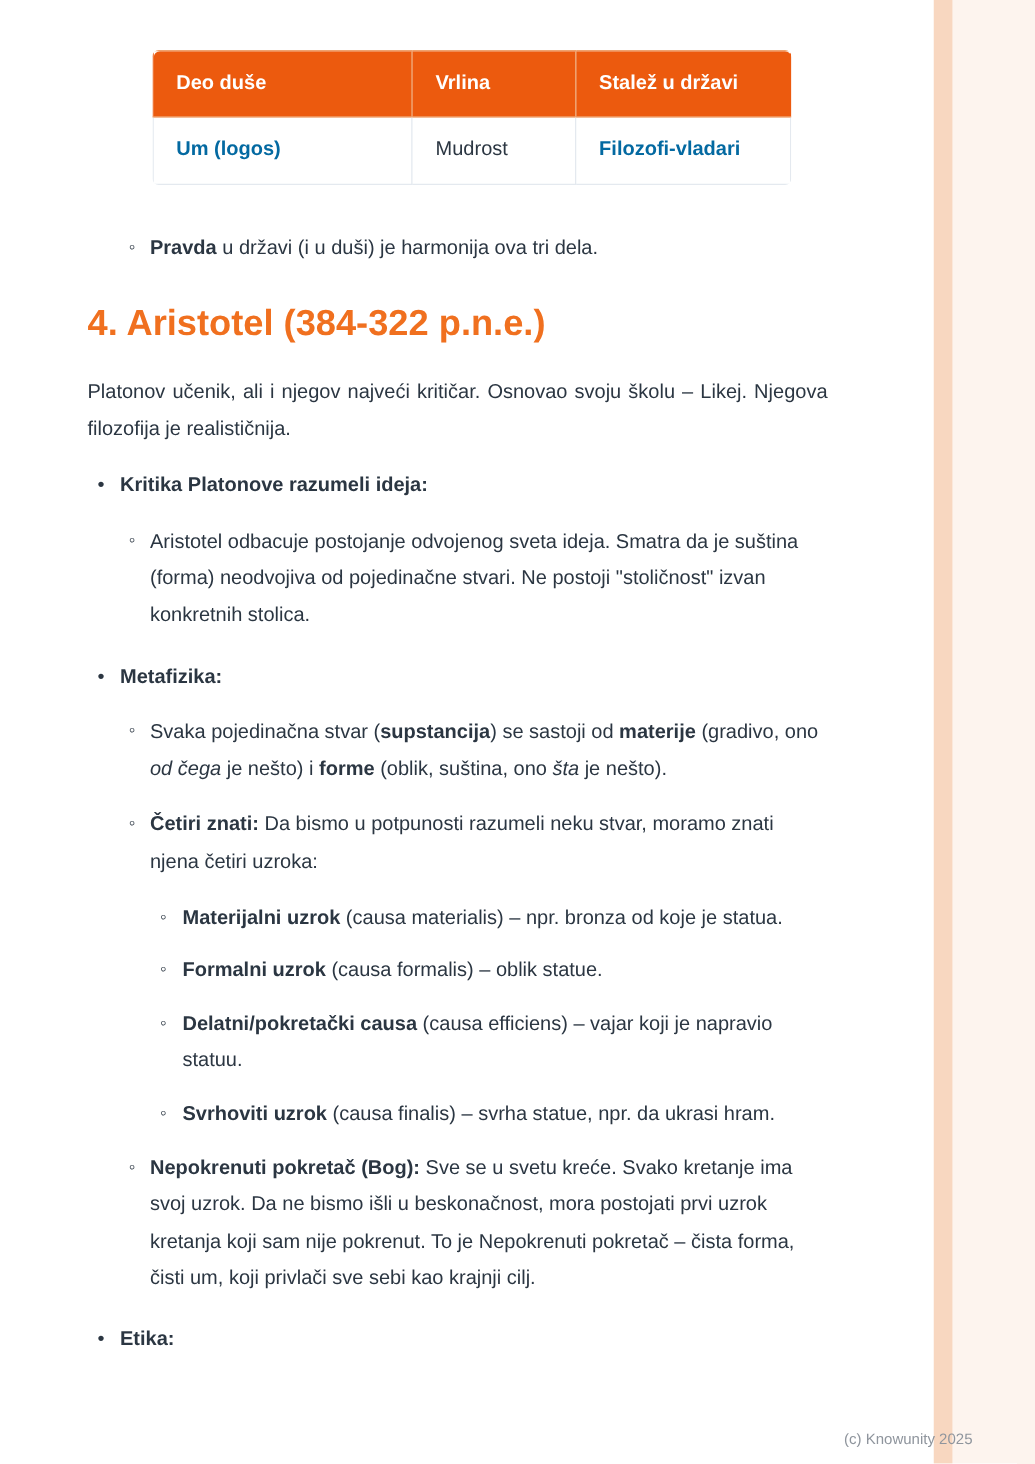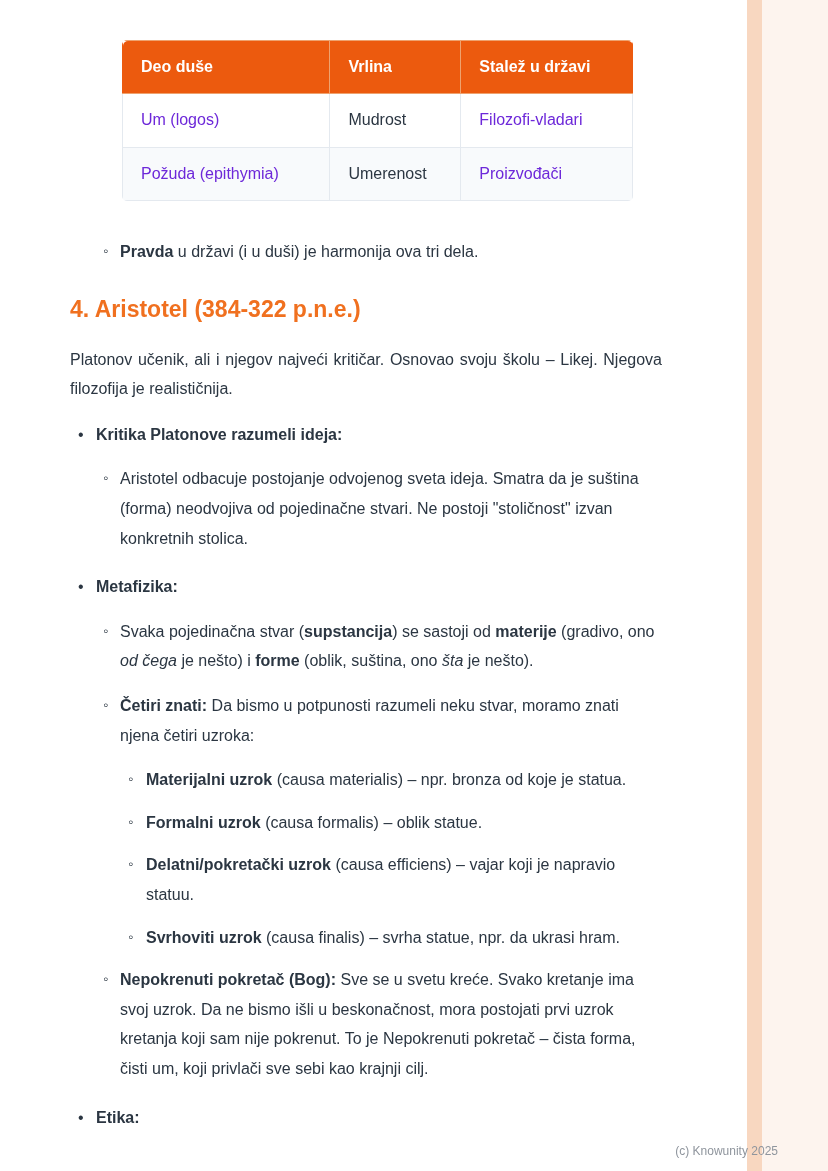--- a/index.html
+++ b/index.html
@@ -51,39 +51,39 @@
   table.soul thead th {
     background: #EC5A0E;
     color: #ffffff;
     font-weight: 700;
     border-color: #EEA26F;
   }
   table.soul thead th:first-child { border-left-color: #EC5A0E; border-top-left-radius: 5px; }
   table.soul thead th:last-child { border-right-color: #EC5A0E; border-top-right-radius: 5px; }
   table.soul tbody tr:nth-child(even) { background: #F8FAFC; }
   table.soul tbody tr:nth-child(odd)  { background: #ffffff; }
-  table.soul td.strong { font-weight: 400; color: #6d28d9; }
+  table.soul td.strong { font-weight: 700; color: #0369a1; }
   
   .li { display: flex; align-items: flex-start; margin-bottom: 15px; }
   .mk { flex: 0 0 auto; color: #2B3642; }
   .l1 > .li { padding-left: 8px; }
   .l1 > .li > .mk { width: 18px; }
   .l2 { padding-left: 33px; }
   .l2 > .li > .mk { width: 17px; font-size: 15px; }
   .l3 { padding-left: 25px; }
   .l3 > .li > .mk { width: 18px; font-size: 15px; }
   .l3 > .li { margin-bottom: 13px; }
   .txt { flex: 1 1 auto; }
   .b, .bold { font-weight: 700; }
   .i { font-style: italic; }
   .mb-lg { margin-bottom: 19px; }
   
   h2.heading {
     color: #F0701F;
-    font-size: 23px;
+    font-size: 29px;
     font-weight: 700;
     line-height: 1.3;
     margin: 28px 0 20px 0;
   }
   p.intro {
     text-align: justify;
     margin-bottom: 16px;
   }
   
   .footer {
@@ -118,25 +118,20 @@
             <th>Vrlina</th>
             <th>Stalež u državi</th>
           </tr>
         </thead>
         <tbody>
           <tr>
             <td class="strong">Um (logos)</td>
             <td>Mudrost</td>
             <td class="strong">Filozofi-vladari</td>
           </tr>
-          <tr>
-            <td class="strong">Požuda (epithymia)</td>
-            <td>Umerenost</td>
-            <td class="strong">Proizvođači</td>
-          </tr>
         </tbody>
       </table>
     </div>
 
     <div class="l2">
       <div class="li">
         <span class="mk">◦</span>
         <span class="txt"><span class="b">Pravda</span><span> u državi (i u duši) je harmonija ova tri dela.</span></span>
       </div>
     </div>
@@ -175,21 +170,21 @@
           <div class="li">
             <span class="mk">◦</span>
             <span class="txt"><span class="b">Materijalni uzrok</span><span> (causa materialis) – npr. bronza od koje je statua.</span></span>
           </div>
           <div class="li">
             <span class="mk">◦</span>
             <span class="txt"><span class="b">Formalni uzrok</span><span> (causa formalis) – oblik statue.</span></span>
           </div>
           <div class="li">
             <span class="mk">◦</span>
-            <span class="txt"><span class="b">Delatni/pokretački uzrok</span><span> (causa efficiens) – vajar koji je napravio statuu.</span></span>
+            <span class="txt"><span class="b">Delatni/pokretački causa</span><span> (causa efficiens) – vajar koji je napravio statuu.</span></span>
           </div>
           <div class="li">
             <span class="mk">◦</span>
             <span class="txt"><span class="b">Svrhoviti uzrok</span><span> (causa finalis) – svrha statue, npr. da ukrasi hram.</span></span>
           </div>
         </div>
         <div class="li">
           <span class="mk">◦</span>
           <span class="txt"><span class="b">Nepokrenuti pokretač (Bog):</span><span> Sve se u svetu kreće. Svako kretanje ima svoj uzrok. Da ne bismo išli u beskonačnost, mora postojati prvi uzrok kretanja koji sam nije pokrenut. To je Nepokrenuti pokretač – čista forma, čisti um, koji privlači sve sebi kao krajnji cilj.</span></span>
         </div>

